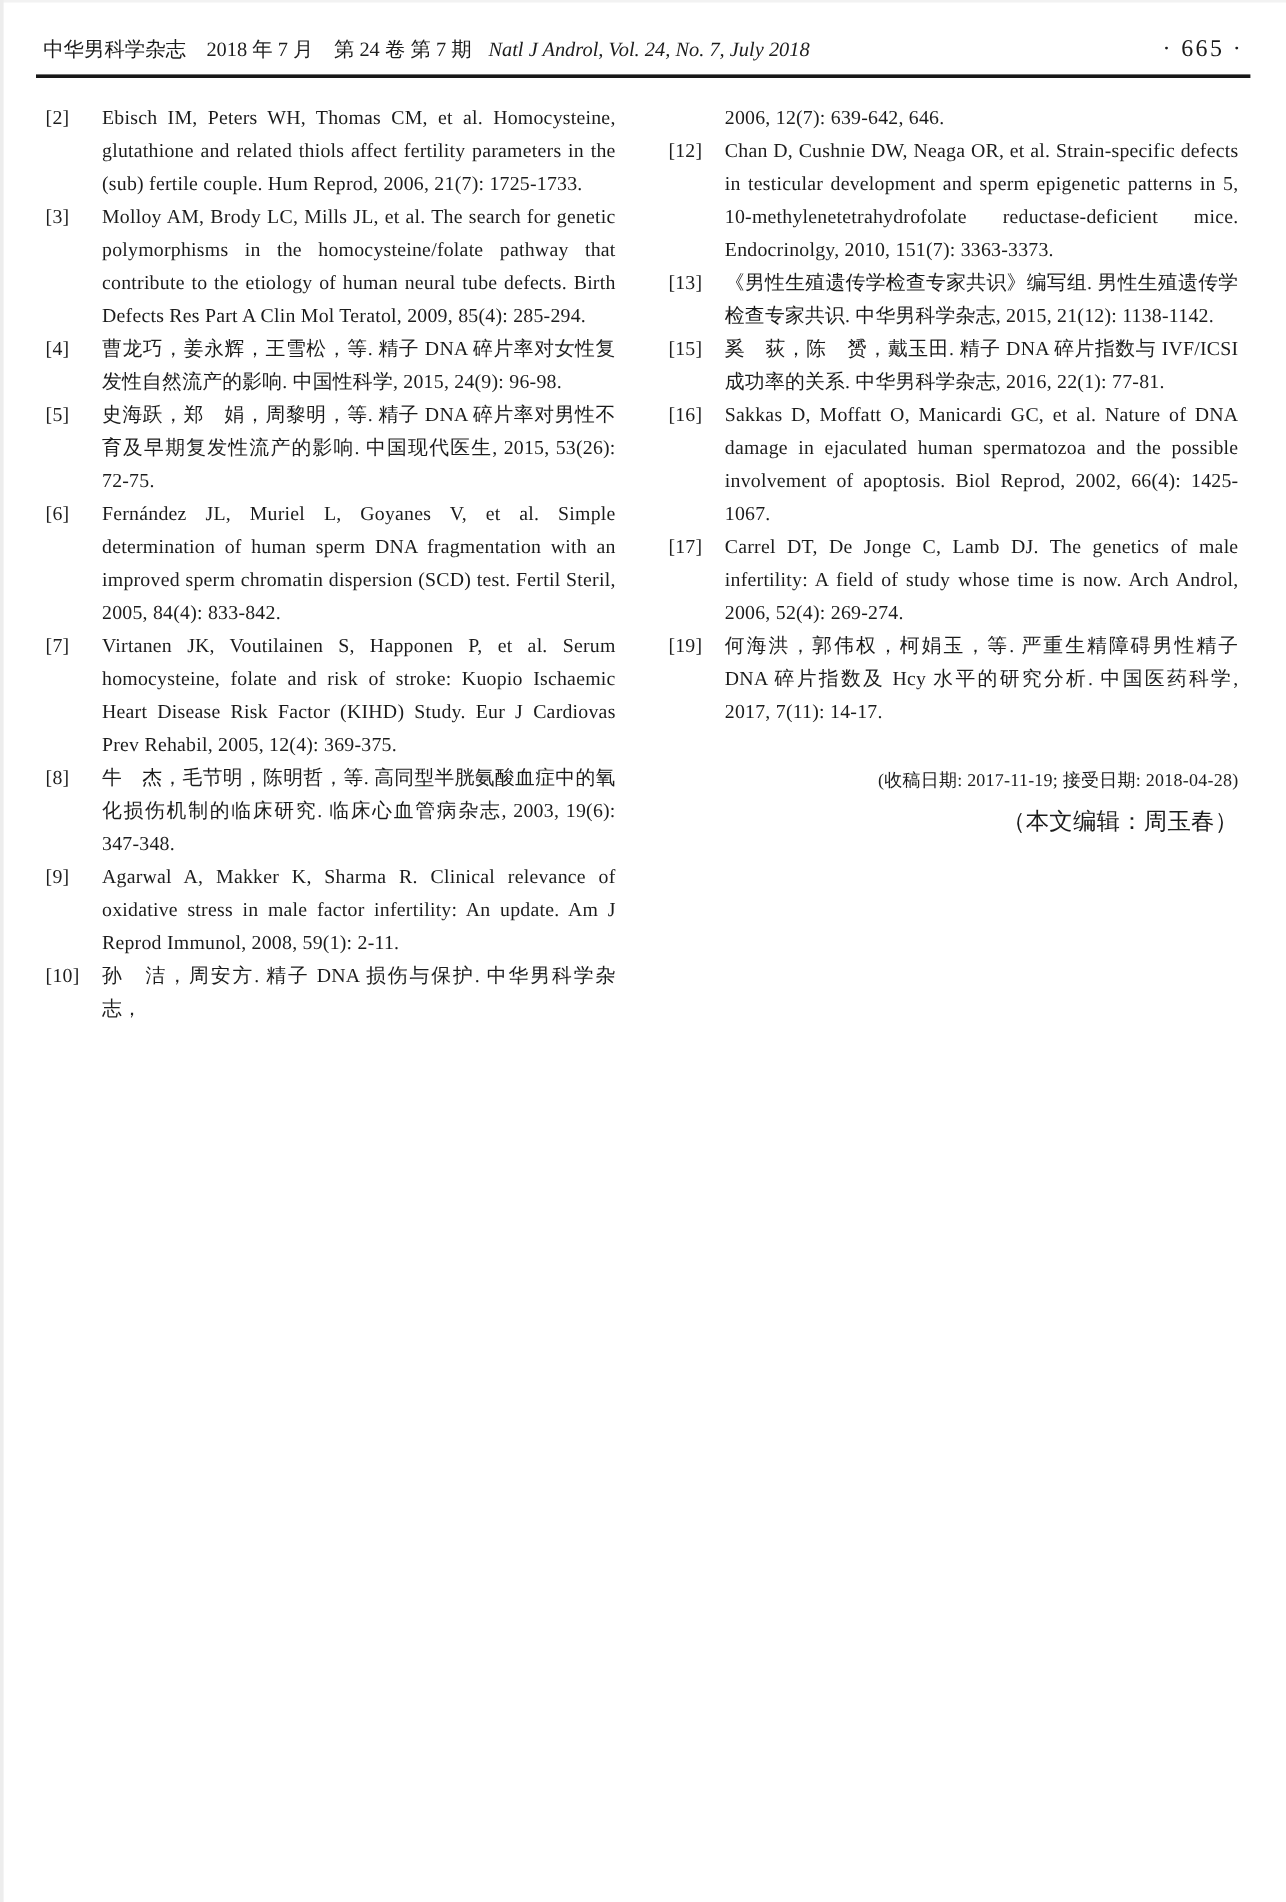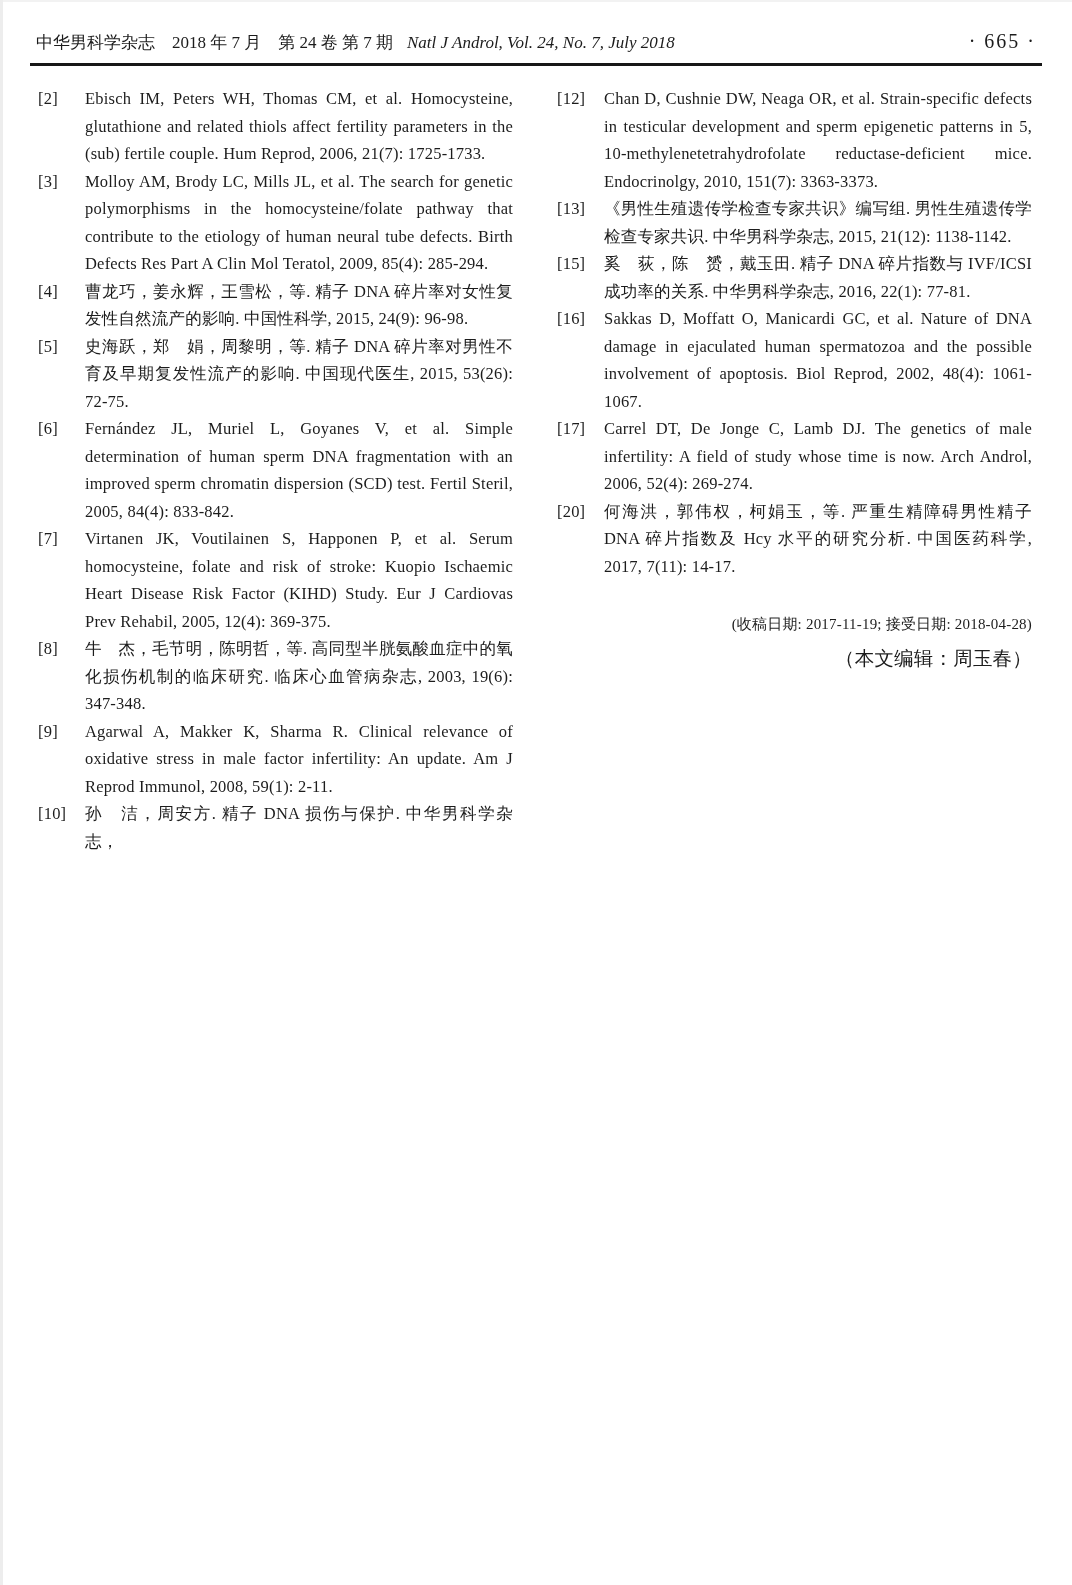--- a/index.html
+++ b/index.html
@@ -103,41 +103,45 @@
         <span class="ref-text">Agarwal A, Makker K, Sharma R. Clinical relevance of oxidative stress in male factor infertility: An update. Am J Reprod Immunol, 2008, 59(1): 2-11.</span>
       </div>
       <div class="ref">
         <span class="ref-label">[10]</span>
         <span class="ref-text">孙　洁，周安方. 精子 DNA 损伤与保护. 中华男科学杂志，</span>
       </div>
     </div>
 
     <div class="col">
       <div class="ref">
+        <span class="ref-label"></span>
+        <span class="ref-text">2006, 12(7): 639-642, 646.</span>
+      </div>
+      <div class="ref">
         <span class="ref-label">[12]</span>
         <span class="ref-text">Chan D, Cushnie DW, Neaga OR, et al. Strain-specific defects in testicular development and sperm epigenetic patterns in 5, 10-methylenetetrahydrofolate reductase-deficient mice. Endocrinolgy, 2010, 151(7): 3363-3373.</span>
       </div>
       <div class="ref">
         <span class="ref-label">[13]</span>
         <span class="ref-text">《男性生殖遗传学检查专家共识》编写组. 男性生殖遗传学检查专家共识. 中华男科学杂志, 2015, 21(12): 1138-1142.</span>
       </div>
       <div class="ref">
         <span class="ref-label">[15]</span>
         <span class="ref-text">奚　荻，陈　赟，戴玉田. 精子 DNA 碎片指数与 IVF/ICSI 成功率的关系. 中华男科学杂志, 2016, 22(1): 77-81.</span>
       </div>
       <div class="ref">
         <span class="ref-label">[16]</span>
-        <span class="ref-text">Sakkas D, Moffatt O, Manicardi GC, et al. Nature of DNA damage in ejaculated human spermatozoa and the possible involvement of apoptosis. Biol Reprod, 2002, 48(4): 1061-1067.</span>
+        <span class="ref-text">Sakkas D, Moffatt O, Manicardi GC, et al. Nature of DNA damage in ejaculated human spermatozoa and the possible involvement of apoptosis. Biol Reprod, 2002, 66(4): 1425-1067.</span>
       </div>
       <div class="ref">
         <span class="ref-label">[17]</span>
         <span class="ref-text">Carrel DT, De Jonge C, Lamb DJ. The genetics of male infertility: A field of study whose time is now. Arch Androl, 2006, 52(4): 269-274.</span>
       </div>
       <div class="ref">
-        <span class="ref-label">[20]</span>
+        <span class="ref-label">[19]</span>
         <span class="ref-text">何海洪，郭伟权，柯娟玉，等. 严重生精障碍男性精子 DNA 碎片指数及 Hcy 水平的研究分析. 中国医药科学, 2017, 7(11): 14-17.</span>
       </div>
 
       <div class="footer">
         <div class="footer-dates">(收稿日期: 2017-11-19; 接受日期: 2018-04-28)</div>
         <div class="footer-editor">（本文编辑：周玉春）</div>
       </div>
     </div>
 
   </div>

